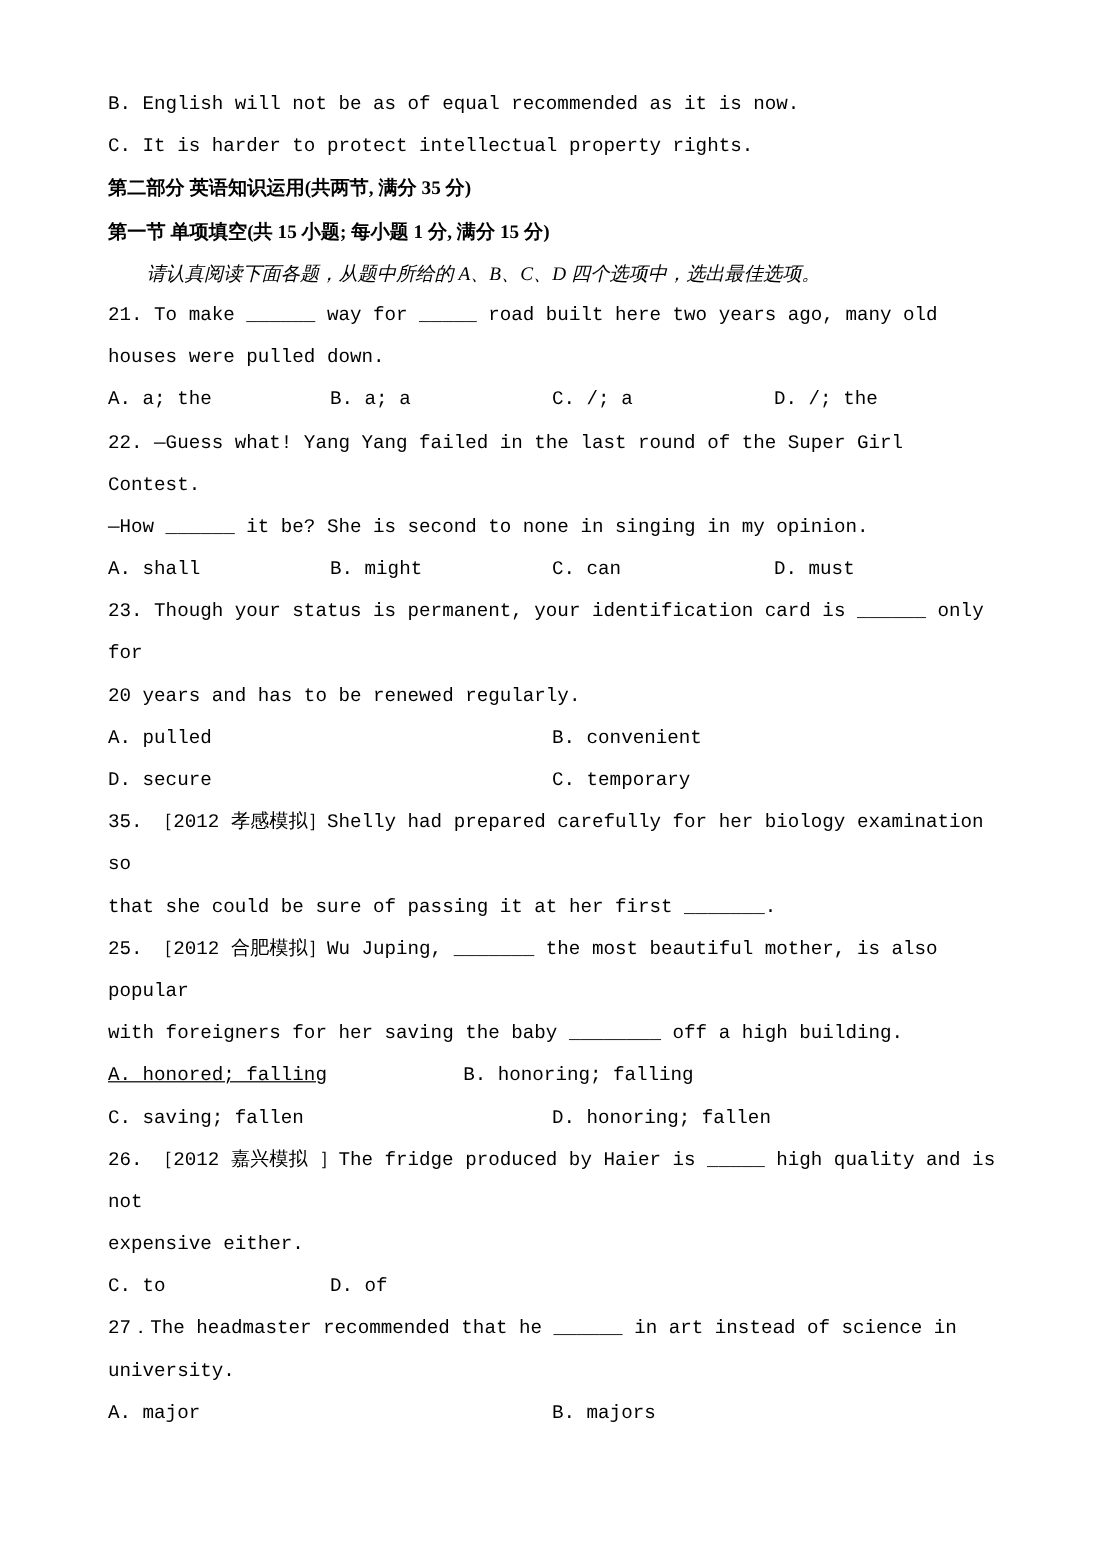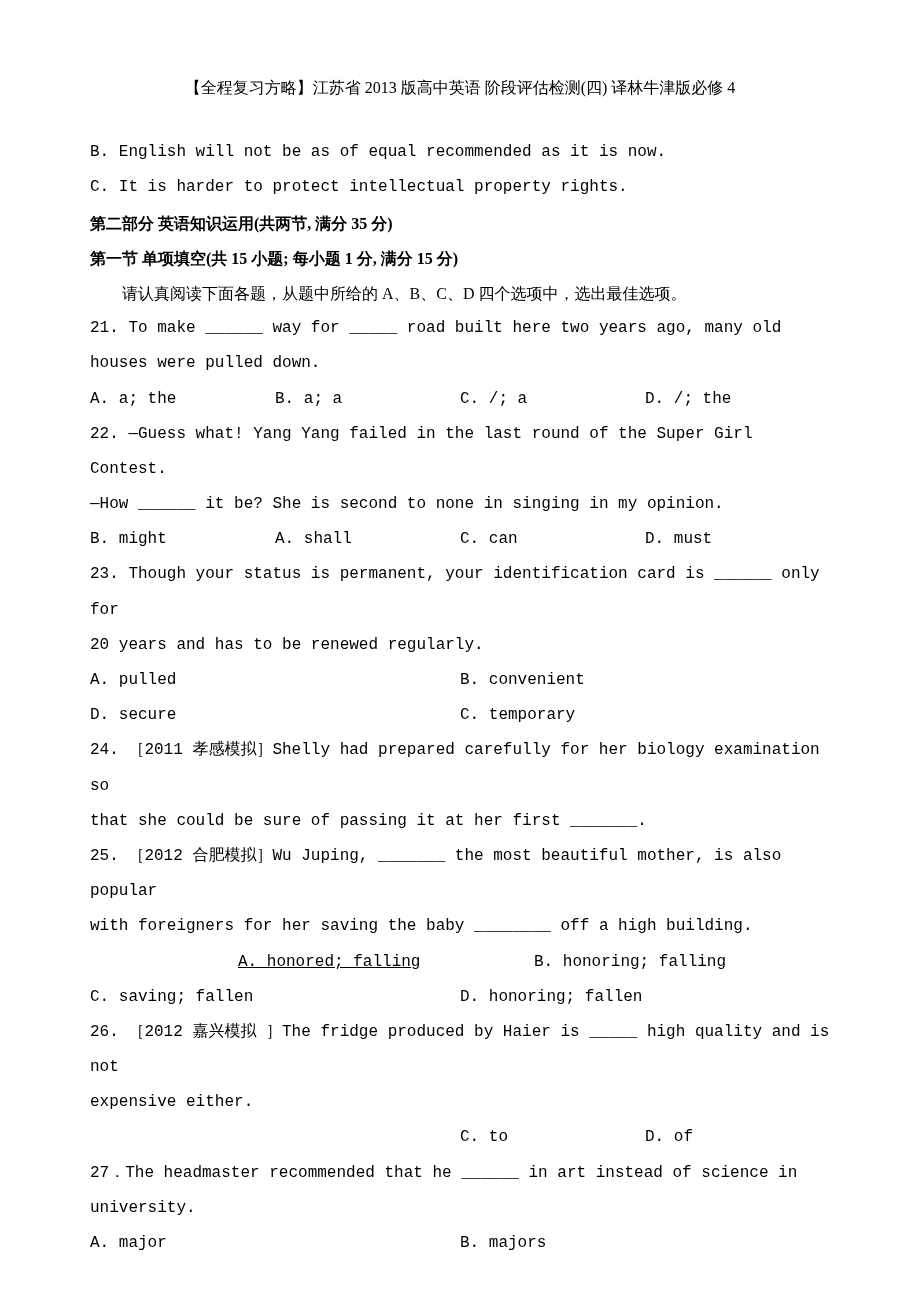--- a/index.html
+++ b/index.html
@@ -24,25 +24,25 @@
       margin: 0;
     }
     .mono {
       font-family: "Courier New", monospace;
     }
     .bold {
       font-weight: bold;
     }
     .indent {
       text-indent: 2em;
+      font-style: italic;
     }
     .options {
       display: flex;
       flex-wrap: wrap;
-      justify-content: flex-end;
     }
     .opt-4 {
       width: 25%;
       font-family: "Courier New", monospace;
     }
     .opt-2 {
       width: 50%;
       font-family: "Courier New", monospace;
     }
     .opt-2b {
@@ -51,56 +51,55 @@
     }
     .opt-2b:first-child {
       margin-left: 0;
       text-decoration: underline;
     }
   </style>
 </head>
 <body>
 
 <div class="page">
-  <div class="header">【全程复习方略】江苏省 2013 版高中英语 阶段评估检测(四) 译林牛津版必修 4</div>
 
   <p class="line mono">B. English will not be as of equal recommended as it is now.</p>
   <p class="line mono">C. It is harder to protect intellectual property rights.</p>
 
   <p class="line bold">第二部分  英语知识运用(共两节, 满分 35 分)</p>
   <p class="line bold">第一节  单项填空(共 15 小题; 每小题 1 分, 满分 15 分)</p>
   <p class="line indent">请认真阅读下面各题，从题中所给的 A、B、C、D 四个选项中，选出最佳选项。</p>
 
   <p class="line mono">21. To make ______ way for _____ road built here two years ago, many old houses were pulled down.</p>
   <div class="options">
     <div class="opt-4">A. a;  the</div>
     <div class="opt-4">B. a;  a</div>
     <div class="opt-4">C. /;  a</div>
     <div class="opt-4">D. /;  the</div>
   </div>
 
   <p class="line mono">22. —Guess what!  Yang Yang failed in the last round of the Super Girl Contest.</p>
   <p class="line mono">—How ______ it be?  She is second to none in singing in my opinion.</p>
   <div class="options">
+    <div class="opt-4">A. shall</div>
     <div class="opt-4">B. might</div>
-    <div class="opt-4">A. shall</div>
     <div class="opt-4">C. can</div>
     <div class="opt-4">D. must</div>
   </div>
 
   <p class="line mono">23. Though your status is permanent,  your identification card is ______ only for</p>
   <p class="line mono">20 years and has to be renewed regularly.</p>
   <div class="options">
     <div class="opt-2">A. pulled</div>
     <div class="opt-2">B. convenient</div>
     <div class="opt-2">D. secure</div>
     <div class="opt-2">C. temporary</div>
   </div>
 
-  <p class="line mono">24. ［2011 孝感模拟］Shelly had prepared carefully for her biology examination so</p>
+  <p class="line mono">35. ［2012 孝感模拟］Shelly had prepared carefully for her biology examination so</p>
   <p class="line mono">that she could be sure of passing it at her first _______.</p>
 
   <p class="line mono">25. ［2012 合肥模拟］Wu Juping, _______ the most beautiful mother, is also popular</p>
   <p class="line mono">with foreigners for her saving the baby ________ off a high building.</p>
   <div class="options">
     <div class="opt-2b">A. honored; falling</div>
     <div class="opt-2b">B. honoring; falling</div>
   </div>
   <div class="options">
     <div class="opt-2">C. saving; fallen</div>

